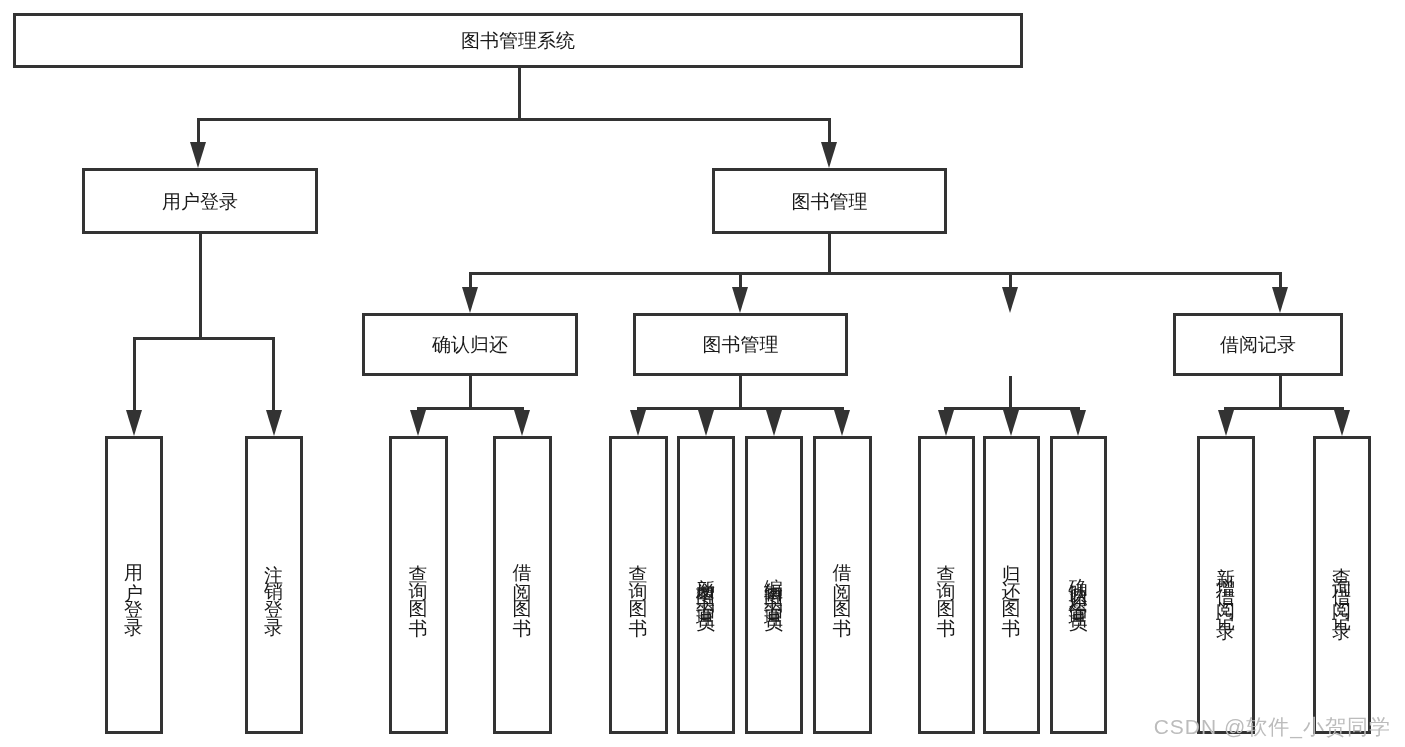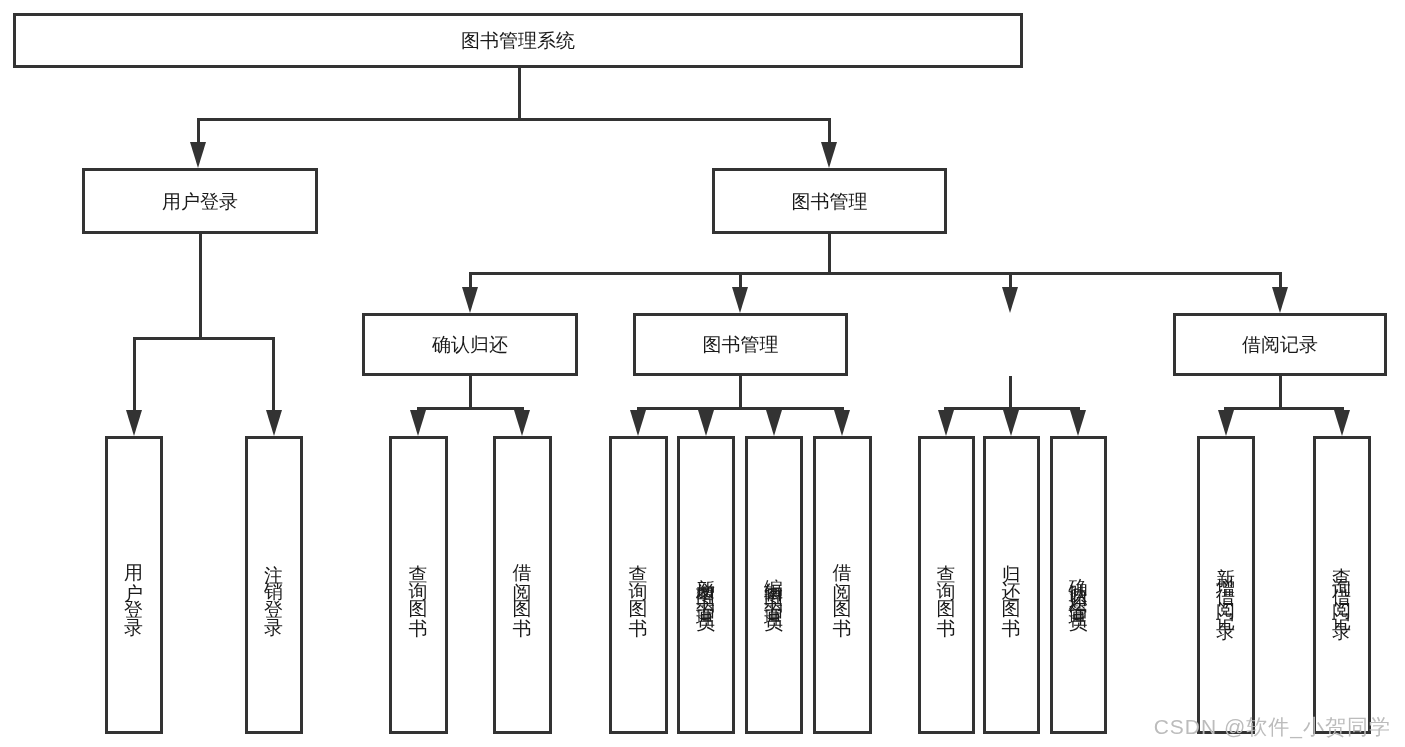--- a/index.html
+++ b/index.html
@@ -35,21 +35,21 @@
   <div class="bx" style="left:712px;top:168px;width:235px;height:66px;">
     <span>图书管理</span>
   </div>
 
   <div class="bx" style="left:362px;top:313px;width:216px;height:63px;">
     <span>确认归还</span>
   </div>
   <div class="bx" style="left:633px;top:313px;width:215px;height:63px;">
     <span>图书管理</span>
   </div>
-  <div class="bx" style="left:1173px;top:313px;width:214px;height:63px;">
+  <div class="bx" style="left:1173px;top:313px;width:170px;height:63px;">
     <span>借阅记录</span>
   </div>
 
   <div class="bx" style="left:105px;top:436px;width:58px;height:298px;">
     <span class="vt ls4">用户登录</span>
   </div>
   <div class="bx" style="left:245px;top:436px;width:58px;height:298px;">
     <span class="vt ls4">注销登录</span>
   </div>
 

